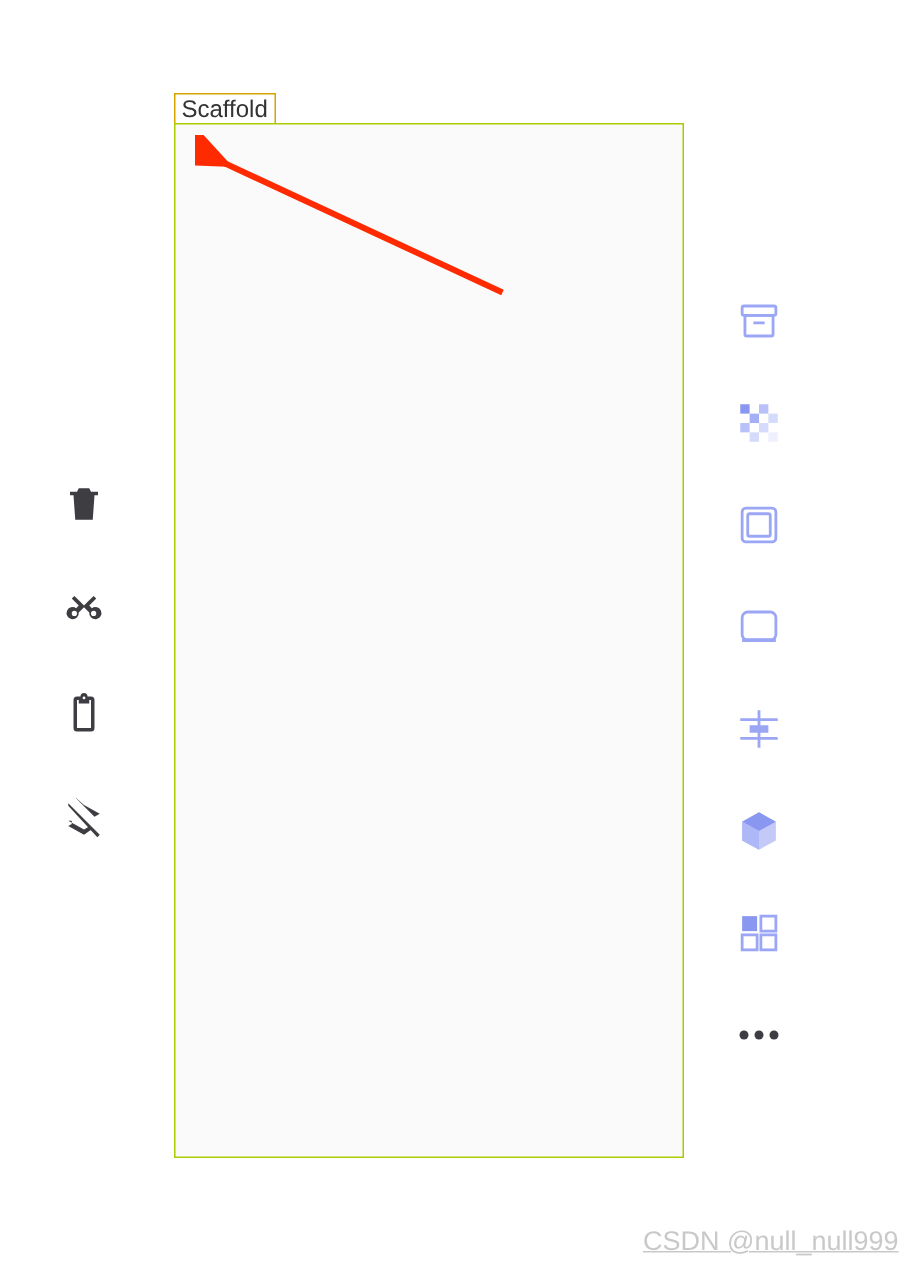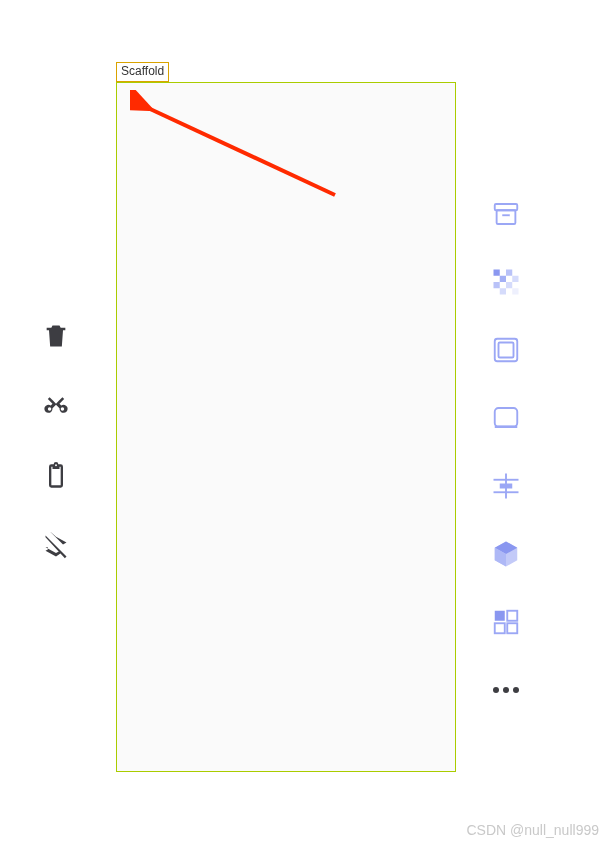--- a/index.html
+++ b/index.html
@@ -15,21 +15,21 @@
       position: absolute;
       left: 116px;
       top: 82px;
       width: 340px;
       height: 690px;
       border: 1px solid #aacc00;
       background: #fafafa;
     }
     .widget-tag {
       position: absolute;
-      font-size: 12px;
+      font-size: 16px;
       padding: 1px 4px;
       background: #ffffff;
       line-height: 1.3;
     }
     .tag-scaffold {
       left: 116px;
       top: 62px;
       border: 1px solid #d9a300;
       color: #333;
     }
@@ -71,22 +71,23 @@
       justify-content: center;
       cursor: pointer;
     }
     .left-toolbar svg { width: 28px; height: 28px; fill: #3d3d42; }
     .right-toolbar svg { width: 30px; height: 30px; }
     .right-toolbar .stroke-icon { fill: none; stroke: #9ba7f5; stroke-width: 1.5; }
     .watermark {
       position: absolute;
       right: 14px;
       bottom: 10px;
-      font-size: 14px;
+      font-size: 18px;
       color: #c9c9c9;
+      text-decoration: underline;
     }
     .more-dots {
       display: flex;
       gap: 4px;
     }
     .more-dots span {
       width: 6px;
       height: 6px;
       border-radius: 50%;
       background: #3d3d42;

